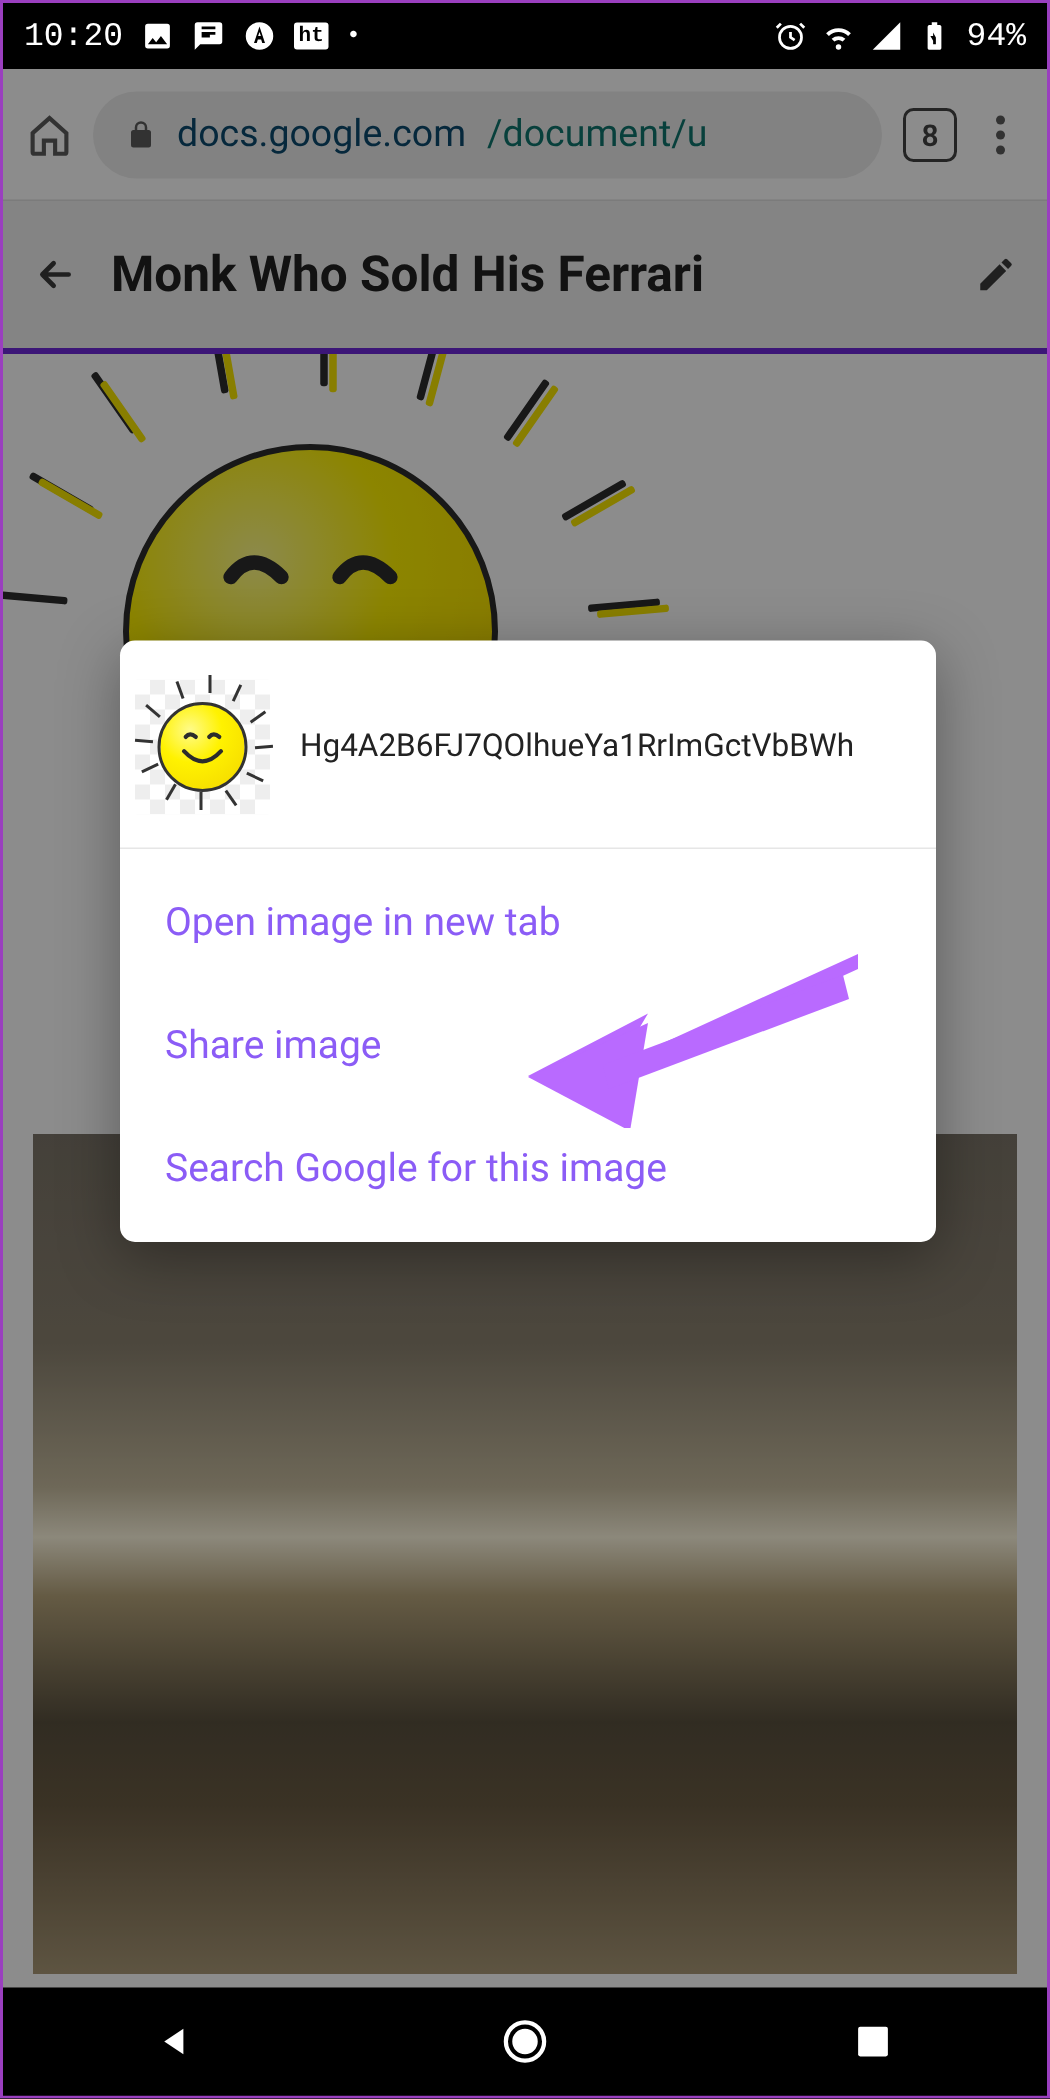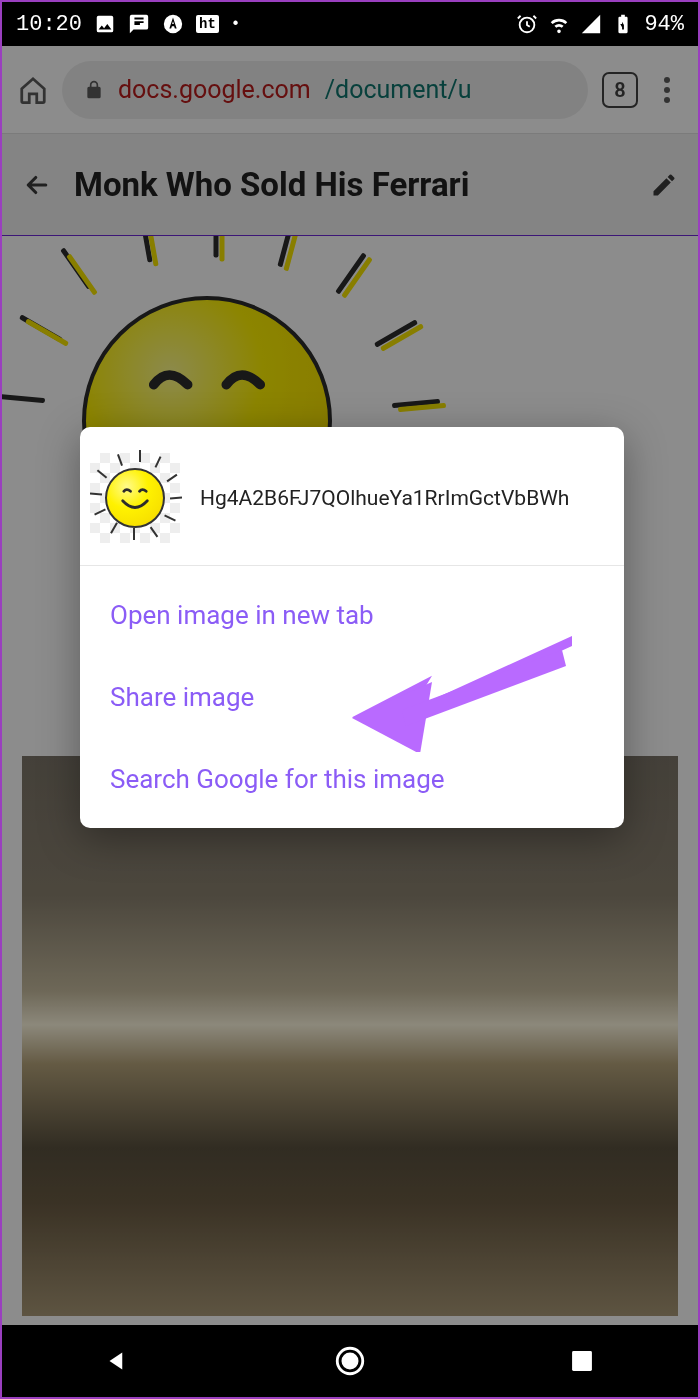--- a/index.html
+++ b/index.html
@@ -9,27 +9,27 @@
   .status-bar { height: 44px; background: #000; color: #fff; display: flex; align-items: center; justify-content: space-between; padding: 0 14px; font-size: 22px; font-weight: 500; font-family: Liberation Mono, monospace; }
   .status-left { display: flex; align-items: center; gap: 12px; }
   .status-right { display: flex; align-items: center; gap: 10px; }
   .status-icon { display: inline-flex; width: 22px; height: 22px; color: #fff; }
   .ht-box { background:#fff; color:#000; font-size:14px; font-weight:700; padding:1px 3px; border-radius:2px; }
   
   .screen { position: absolute; top: 44px; left: 0; right: 0; bottom: 72px; background: #f3f3f3; overflow: hidden; }
   
   .browser-bar { height: 88px; background: #fff; display: flex; align-items: center; padding: 0 16px; gap: 14px; border-bottom: 1px solid #e0e0e0;}
   .url-pill { flex: 1; height: 58px; background: #ededed; border-radius: 30px; display: flex; align-items: center; padding: 0 22px; gap: 14px; color: #202124; font-size: 25px; overflow:hidden; white-space:nowrap;}
-  .url-domain { color:#b91c1c; }
+  .url-domain { color:#0c4a6e; }
   .url-path { color:#0f766e; }
   .tab-count { width: 36px; height: 36px; border: 2.5px solid #434343; border-radius: 7px; display:flex; align-items:center; justify-content:center; font-size:20px; font-weight:600; color:#434343;}
   .menu-dots { width: 30px; display:flex; flex-direction:column; align-items:center; gap:4px;}
   .menu-dots span{ width:6px; height:6px; background:#5c5c5c; border-radius:50%;}
   
-  .doc-header { height: 102px; background:#f1f1f1; display:flex; align-items:center; padding:0 20px; gap:22px; border-bottom:1px solid #6d28d9;}
+  .doc-header { height: 102px; background:#f1f1f1; display:flex; align-items:center; padding:0 20px; gap:22px; border-bottom:4px solid #6d28d9;}
   .doc-title { flex:1; font-size:33px; font-weight:700; color:#222; }
   
   .doc-body { position:relative; background:#fff; height: calc(100% - 190px); }
   .sun-area { height: 290px; position:relative; overflow:hidden; }
   .sun-face { position:absolute; left:80px; top:60px; width:250px; height:250px; background:radial-gradient(circle at 35% 30%, #fffb8a 0%, #fff200 40%, #f2d500 100%); border-radius:50%; border:4px solid #2c2c2c;}
   .ray { position:absolute; width:48px; height:5px; background:#2c2c2c; border-radius:2px;}
   .rayy { position:absolute; width:48px; height:5px; background:#f7e600; border-radius:2px;}
   .photo-area { position:absolute; left:20px; right:20px; top: 520px; height: 560px; background: linear-gradient(to bottom, #7d766a 0%, #8b8270 25%, #c8bda0 42%, #fff8e0 48%, #b7a57c 55%, #5a513f 70%, #6b5c44 80%, #ab9a78 100%); }
   
   .dim { position:absolute; inset:0; background:rgba(0,0,0,0.45);}

